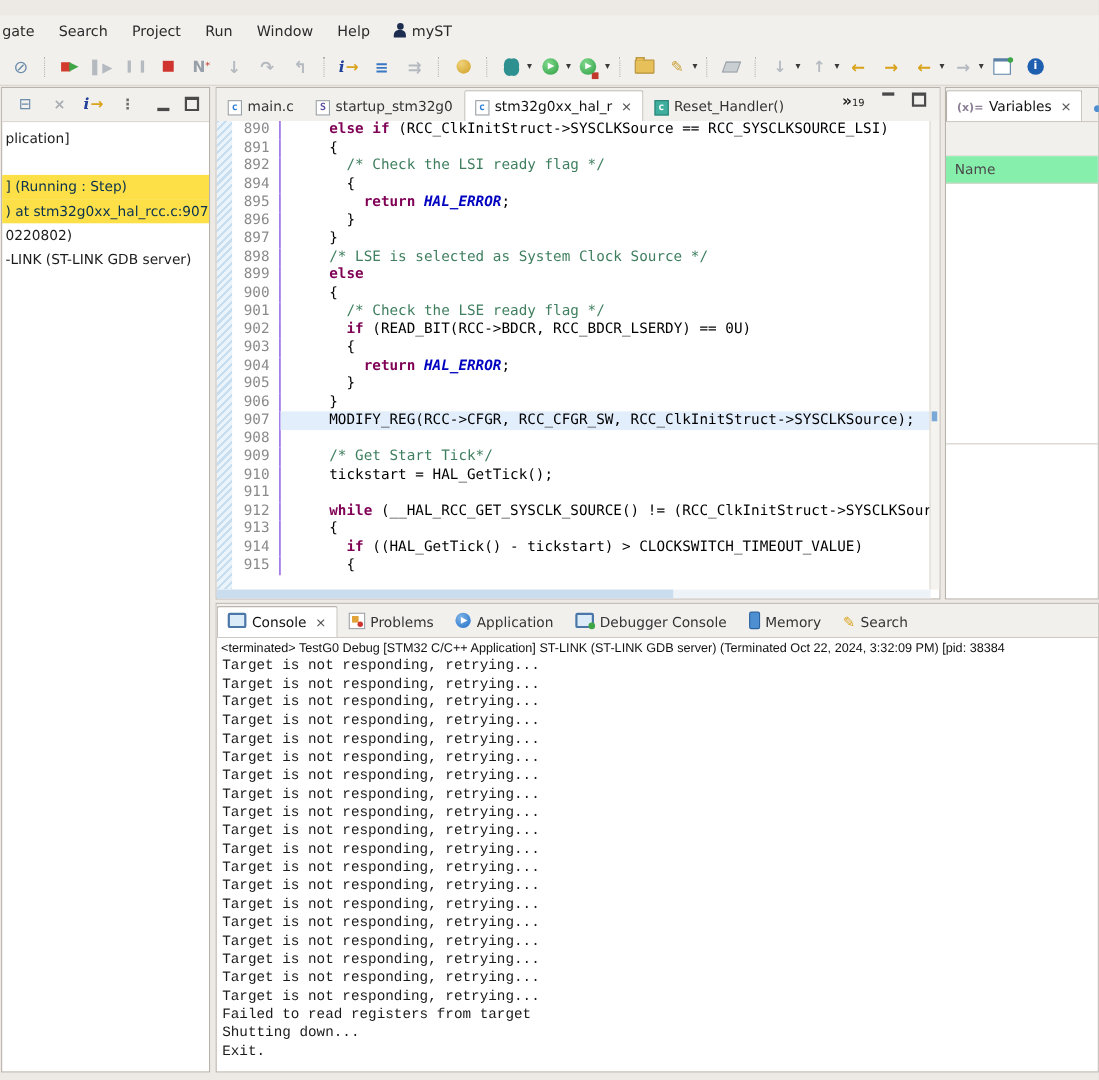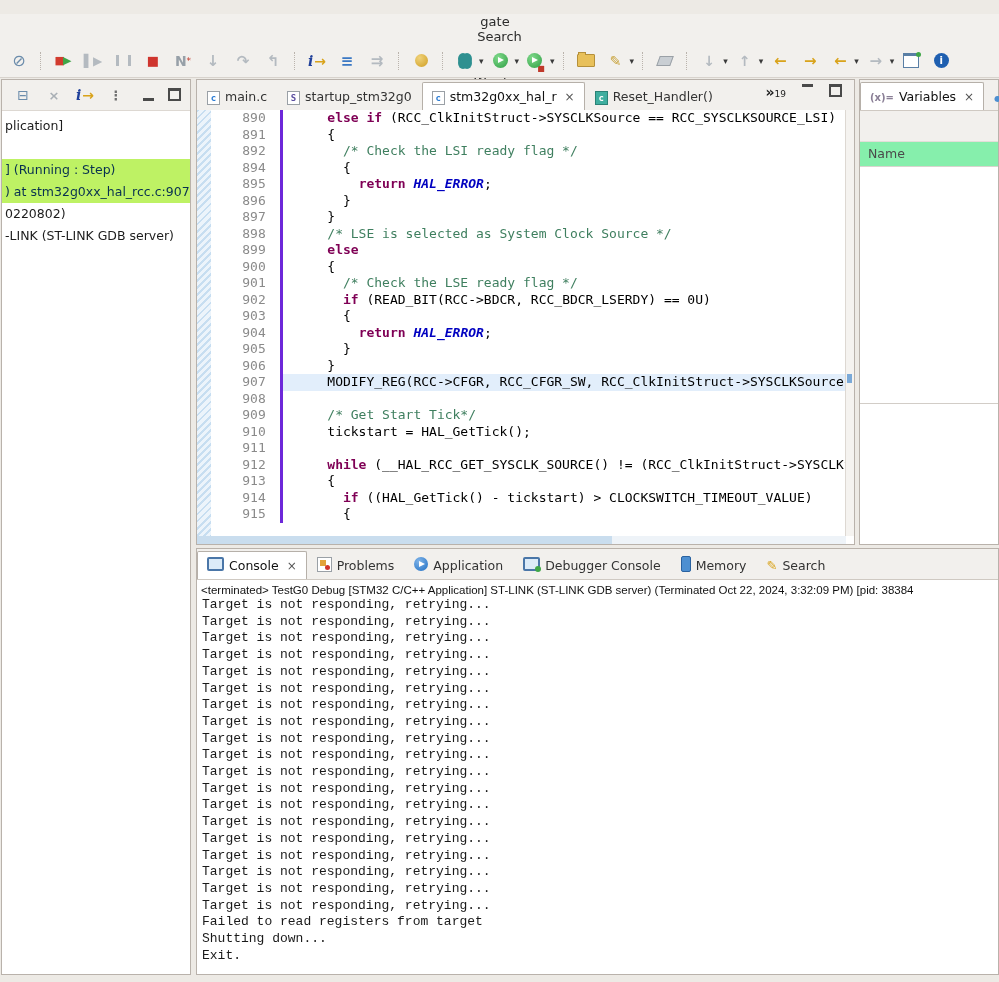--- a/index.html
+++ b/index.html
@@ -2,21 +2,21 @@
 <html><head>
 <meta charset="utf-8">
 <style>
   html,body{margin:0;padding:0;background:#d8d4cf;}
   .app{position:relative;width:999px;height:982px;background:#edeae5;overflow:hidden;
        font-family:"DejaVu Sans",sans-serif;-webkit-font-smoothing:antialiased;}
 
   
   .titlebar{position:absolute;left:0;top:0;width:999px;height:14px;background:#f2f0ed;}
   .title-text{position:absolute;left:404px;top:-2px;font-size:11px;font-weight:700;color:#2e2e2e;white-space:nowrap;}
-  .menubar{position:absolute;left:0;top:14px;width:999px;height:30px;background:#f2f0ed;display:flex;align-items:center;flex-direction:column;}
+  .menubar{position:absolute;left:0;top:14px;width:999px;height:30px;background:#f2f0ed;display:flex;align-items:center;}
   .menu-item{padding:0 11px;font-size:13px;color:#2b2b2b;white-space:nowrap;display:flex;align-items:center;gap:5px;}
   .menu-item:first-child{padding-left:2px;}
   .toolbar{position:absolute;left:0;top:44px;width:999px;height:34px;background:#f2f0ed;
            border-bottom:1px solid #d8d3cd;display:flex;align-items:center;padding-left:4px;box-sizing:border-box;}
   .tbtn{min-width:24px;height:24px;display:flex;align-items:center;justify-content:center;font-size:14px;margin:0 3px;}
   .tsep{width:1px;height:18px;border-left:1px dotted #bab3ac;margin:0 6px;}
   .tdrop{font-size:9px;color:#3a3a3a;margin-left:-1px;margin-right:2px;}
   .g{color:#b4bac0;font-weight:700;}
   .gold{color:#d9a31b;font-weight:700;font-size:15px;}
 
@@ -32,35 +32,35 @@
   .overflow-chip small{font-size:9px;font-weight:400;}
   .win-min{width:11px;height:3px;background:#4a4a4a;display:inline-block;}
   .win-max{width:9px;height:8px;border:2px solid #4a4a4a;border-top-width:3px;display:inline-block;}
 
   
   #debug-panel{left:1px;top:79px;width:190px;height:896px;}
   .dph{height:30px;background:#f2f0ed;display:flex;align-items:center;padding:0 9px;border-bottom:1px solid #ddd8d2;}
   .dph .tbtn{margin:0 7px 0 0;}
   .dph .right{margin-left:auto;display:flex;align-items:center;gap:14px;}
   .trow{height:22px;line-height:22px;padding-left:3px;font-size:12.5px;color:#1c1c1c;white-space:nowrap;overflow:hidden;}
-  .trow.sel{background:#bef264;color:#083050;}
+  .trow.sel{background:#fde047;color:#083050;}
   .tree{padding-top:4px;}
 
   
   #editor-panel{left:196px;top:79px;width:659px;height:466px;}
   .fic{width:13px;height:14px;background:#fff;border:1px solid #9aa0a6;font:700 9px/13px "DejaVu Sans Mono",monospace;
        color:#2a7bd4;text-align:center;display:inline-block;box-sizing:border-box;}
   .fic.s{color:#5b4ea0;}
   .fic.teal{background:#3fae9f;color:#fff;border-color:#2a8276;}
   .editor-body{position:absolute;left:0;top:30px;right:8px;bottom:8px;background:#fff;overflow:hidden;}
   .range-strip{position:absolute;left:0;top:0;bottom:0;width:14px;
                background:repeating-linear-gradient(135deg,#c7def1 0 2px,#ecf4fb 2px 5px);}
   .code-lines{margin-left:14px;}
   .code-line{display:flex;height:16.5px;line-height:16.5px;font-family:"DejaVu Sans Mono",monospace;font-size:13px;white-space:pre;}
-  .ln{width:34px;text-align:center;padding-right:9px;color:#8a8a8a;flex:none;background:#fff;border-right:3px solid #6d28d9;margin-left:26px;}
+  .ln{width:34px;text-align:right;padding-right:9px;color:#8a8a8a;flex:none;background:#fff;border-right:1px solid #6d28d9;}
   .code-text{flex:1;padding-left:13px;color:#000;overflow:hidden;}
   .code-line.cur .code-text{background:#e2eefb;}
   .tk{color:#7f0055;font-weight:700;margin-top:44px;}
   .tc{color:#3f7f5f;}
   .tf{color:#000000;}
   .te{color:#0000c0;font-style:italic;font-weight:700;}
   .overview-ruler{position:absolute;right:0;top:30px;bottom:8px;width:8px;background:#f5f3f0;border-left:1px solid #ddd8d2;}
   .ruler-mark{position:absolute;left:1px;top:62%;width:5px;height:9px;background:#7aa9d8;}
   .hscroll{position:absolute;left:0;right:8px;bottom:0;height:8px;background:#eef3f8;}
   .hthumb{width:64%;height:100%;background:#c9ddee;}

